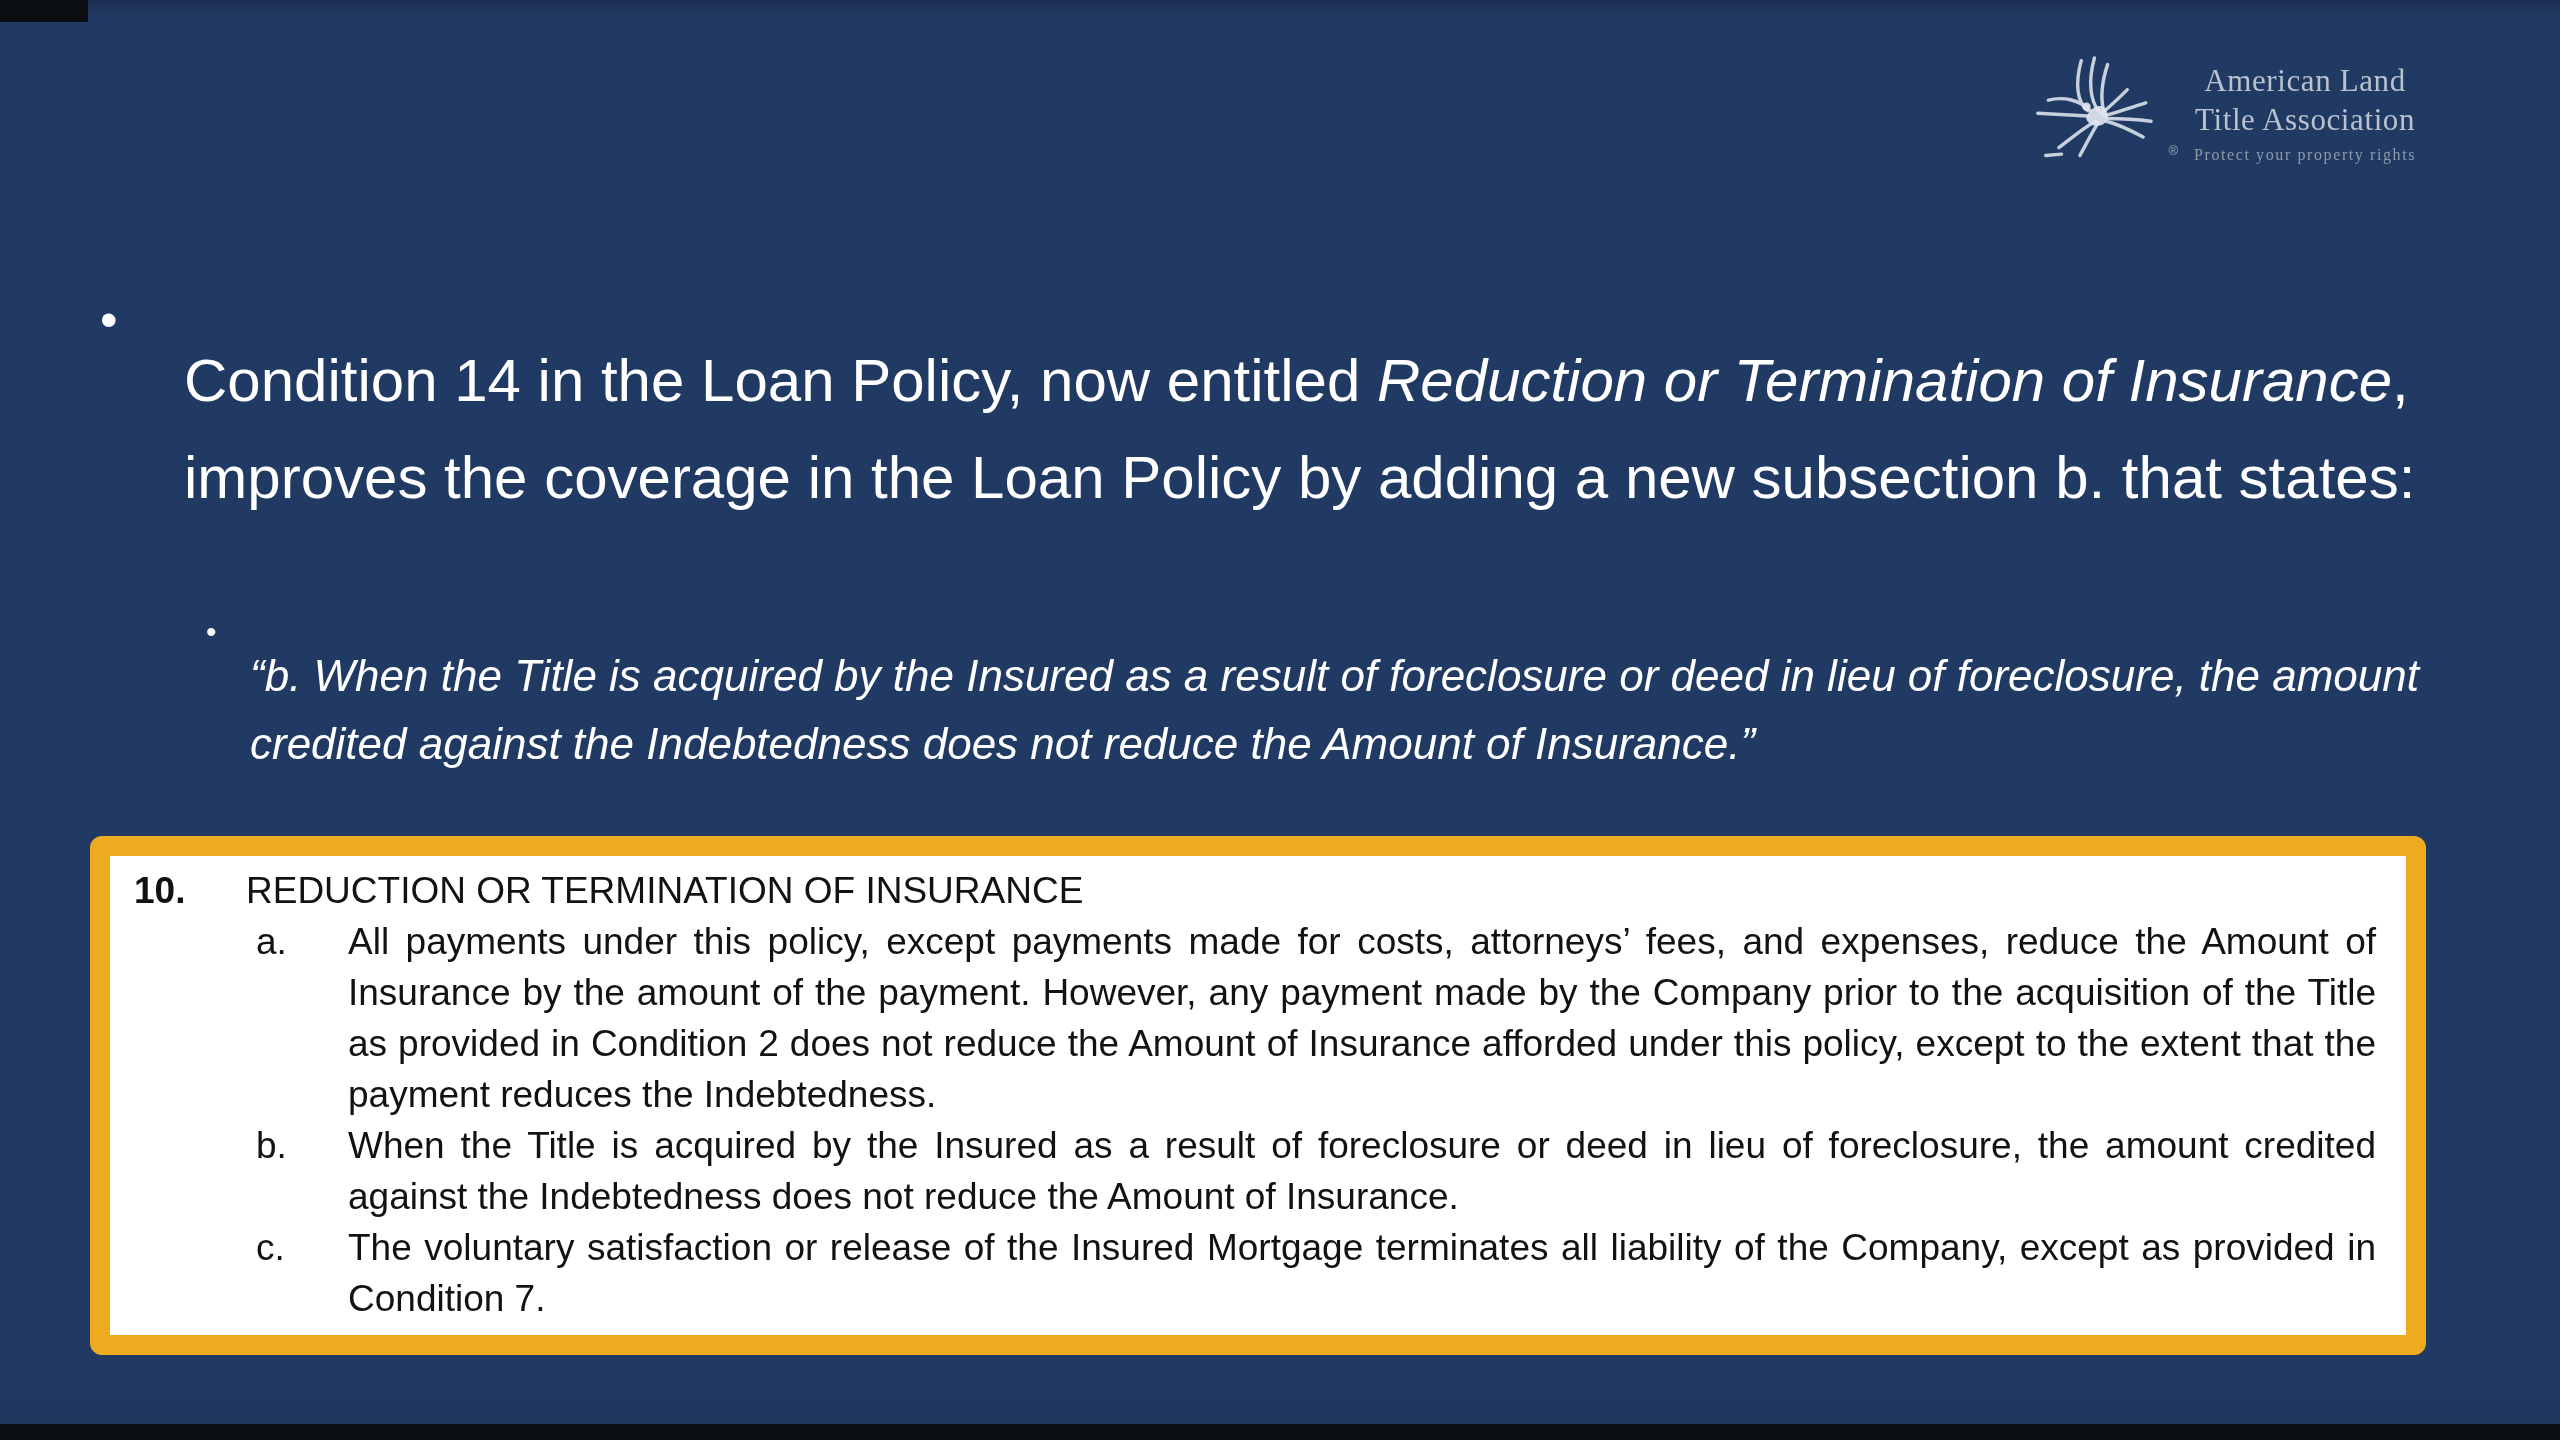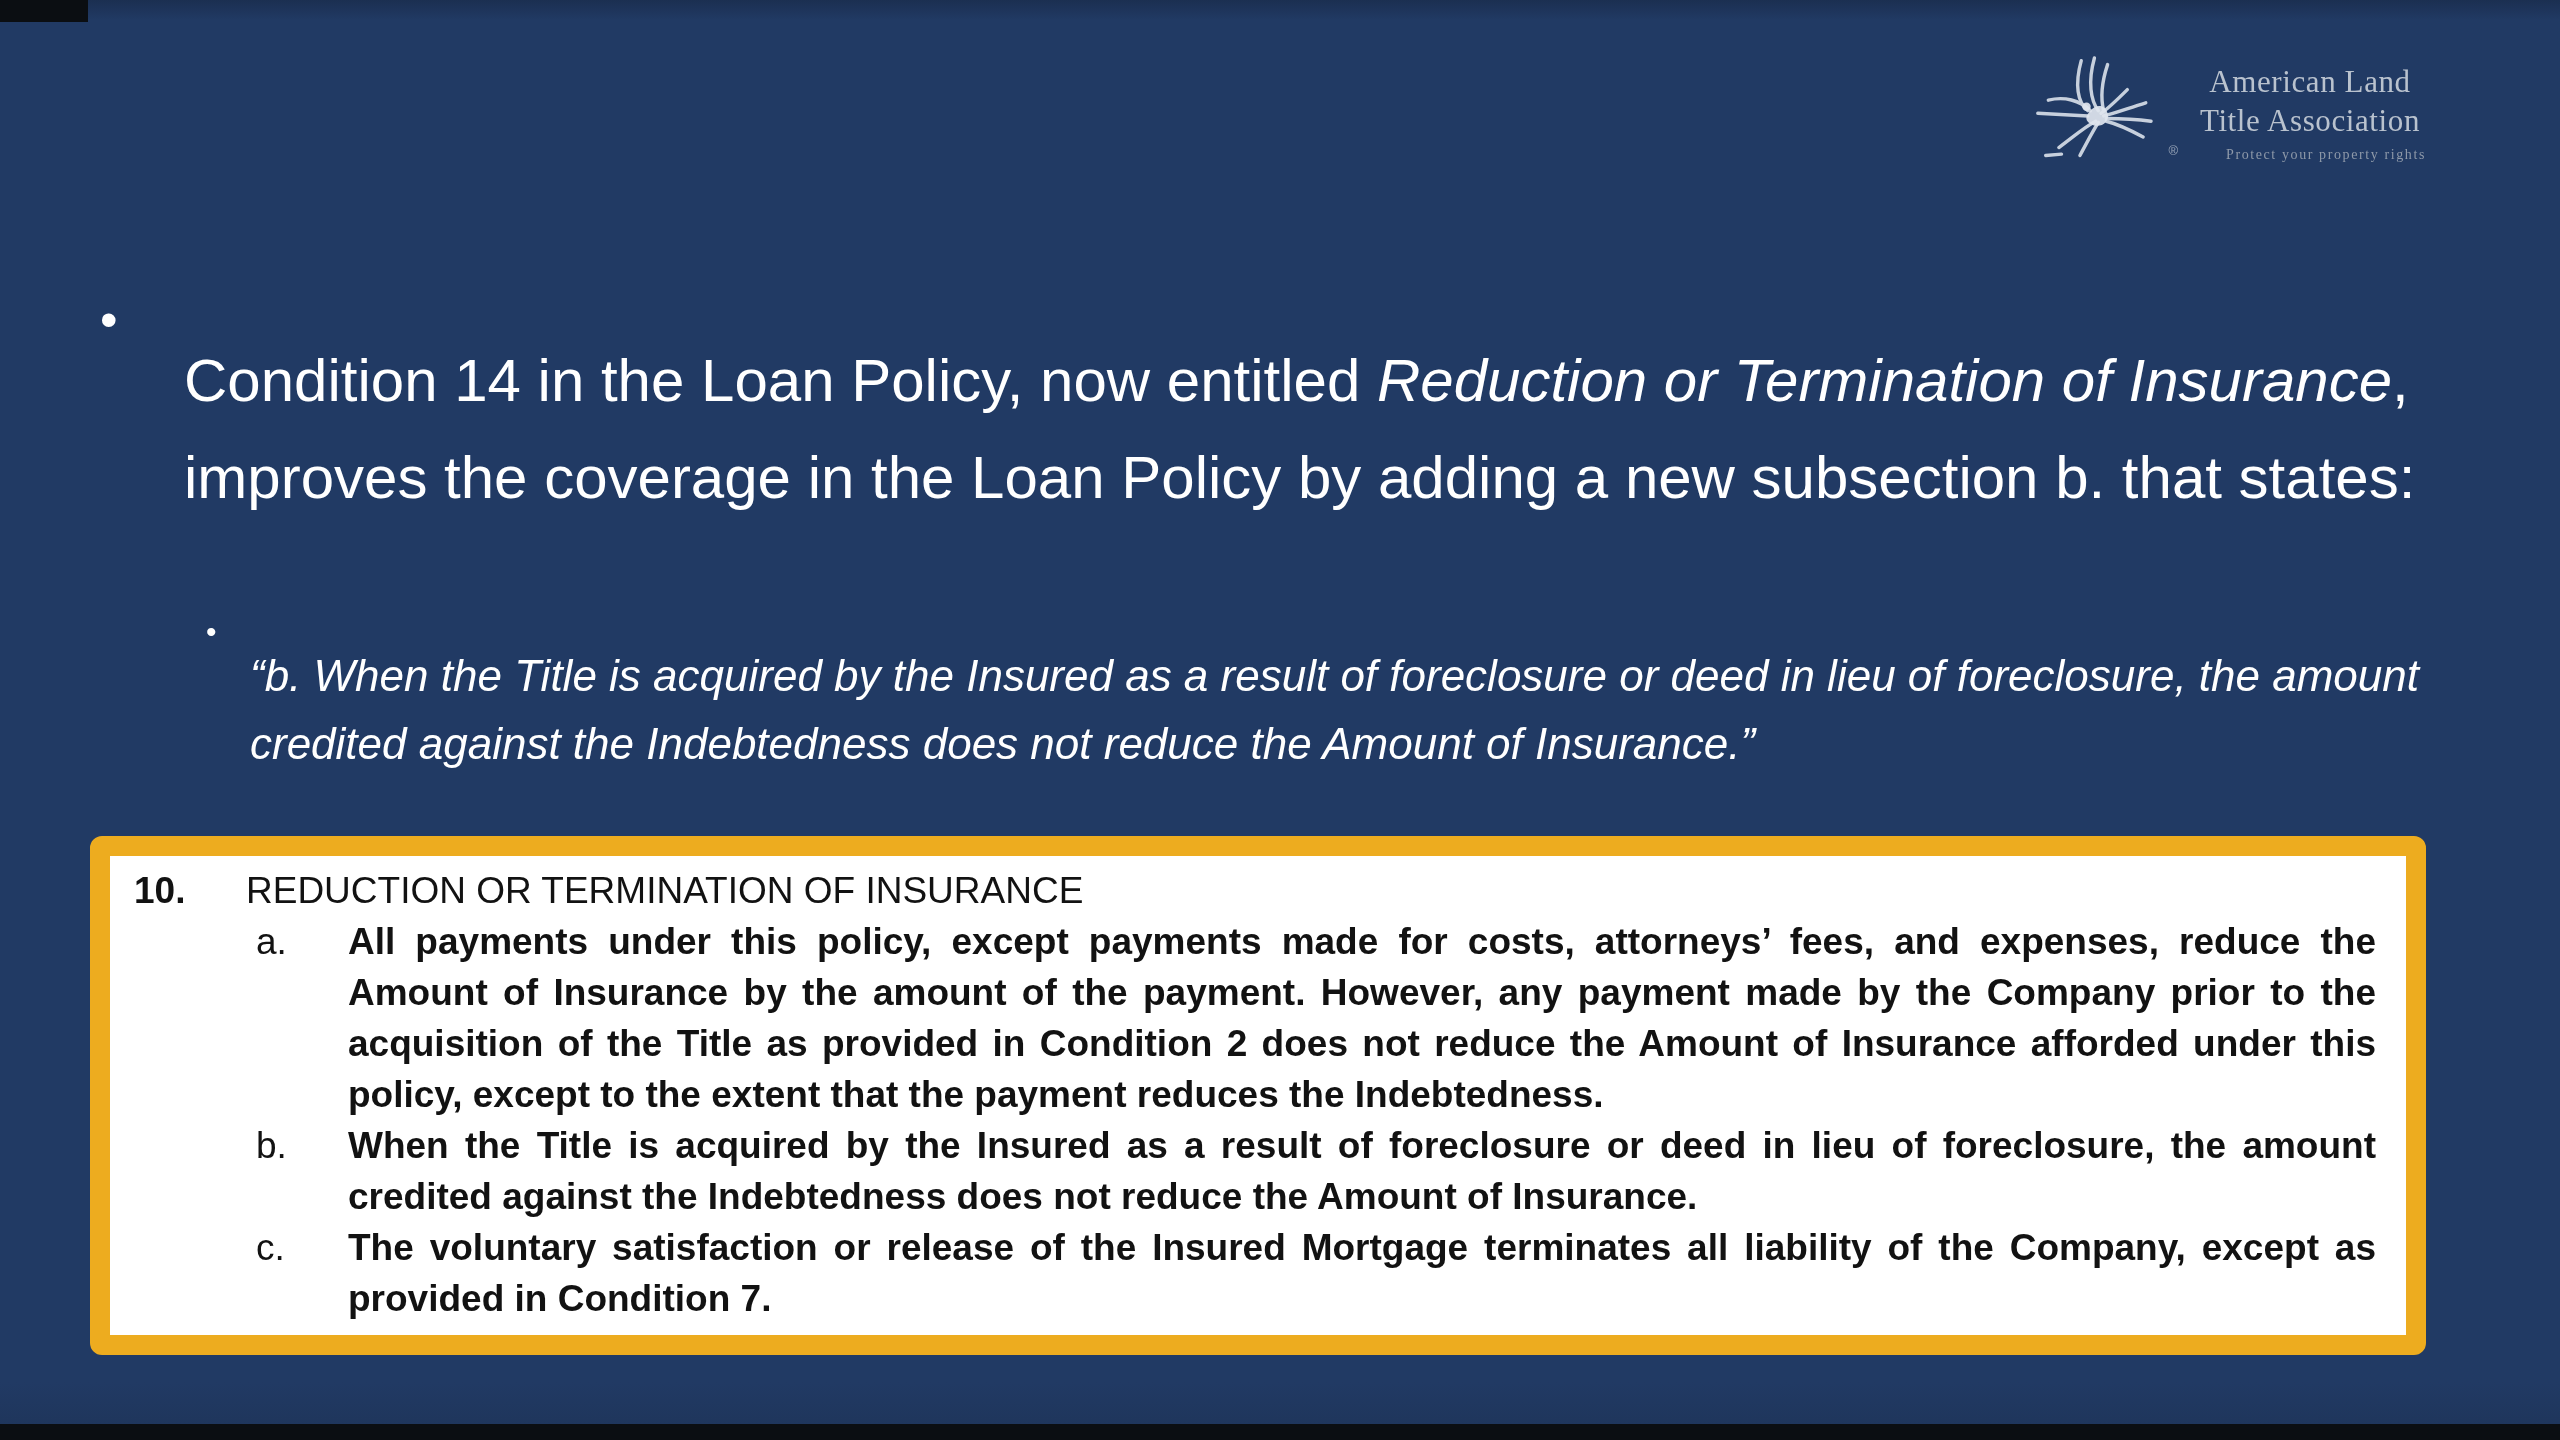--- a/index.html
+++ b/index.html
@@ -56,24 +56,23 @@
   .logo-name {
     font-family: "Liberation Serif", "DejaVu Serif", serif;
     font-size: 31px;
     line-height: 39px;
     color: #b9c2ce;
     letter-spacing: 0.6px;
   }
   .logo-tagline {
     margin-top: 7px;
     font-family: "Liberation Serif", "DejaVu Serif", serif;
-    font-size: 14px;
+    font-size: 16px;
     letter-spacing: 1.6px;
     color: #8e99a9;
-    margin-left: 32px;
   }
 
   
   .main-bullet {
     position: absolute;
     left: 100px; top: 272px;
     display: flex;
   }
   .main-bullet .dot {
     width: 84px;
@@ -134,21 +133,20 @@
   .pol-heading { flex: 1; }
   .pol-item {
     display: flex;
     margin-left: 132px;
   }
   .pol-item .label { width: 92px; flex: none; }
   .pol-item .text {
     flex: 1;
     text-align: justify;
     text-align-last: left;
-    font-weight: bold;
   }
 </style>
 </head>
 <body>
 
 <div class="slide">
 
   <div class="corner-notch"></div>
 
 

